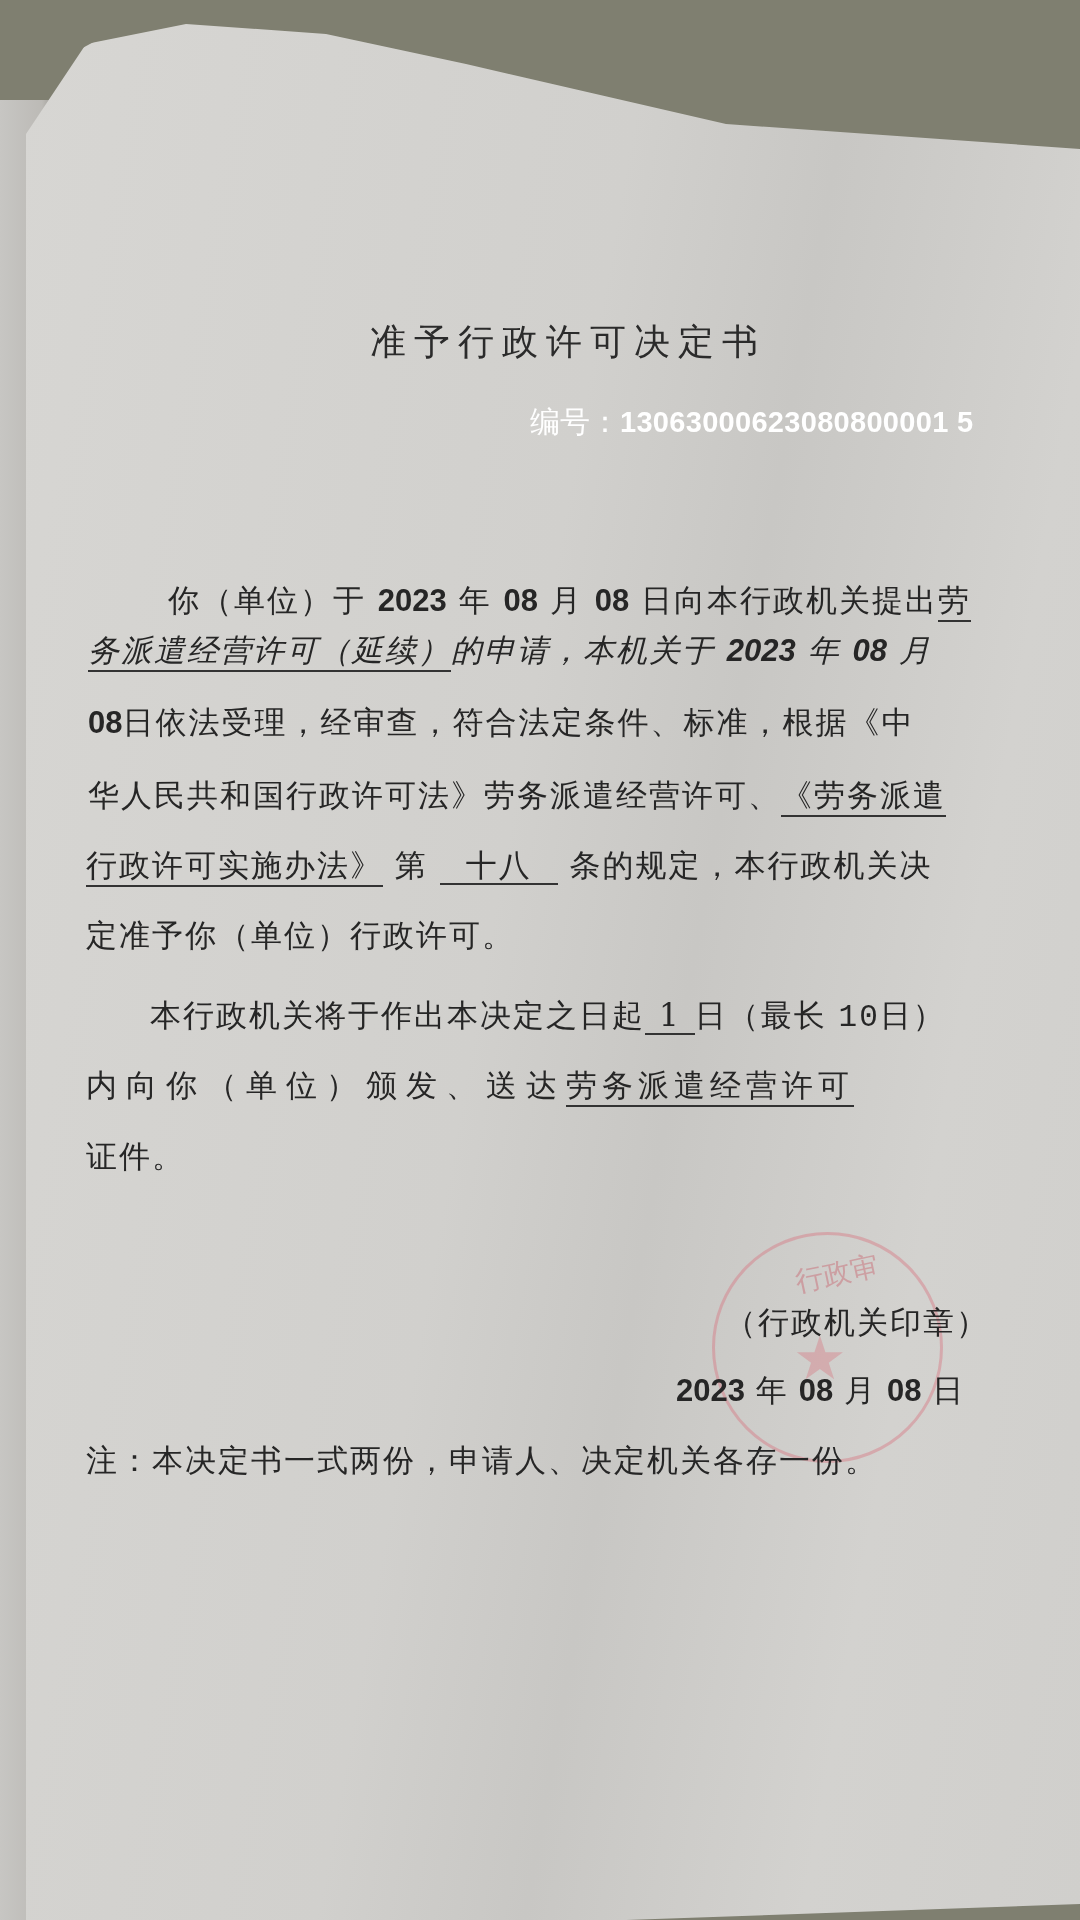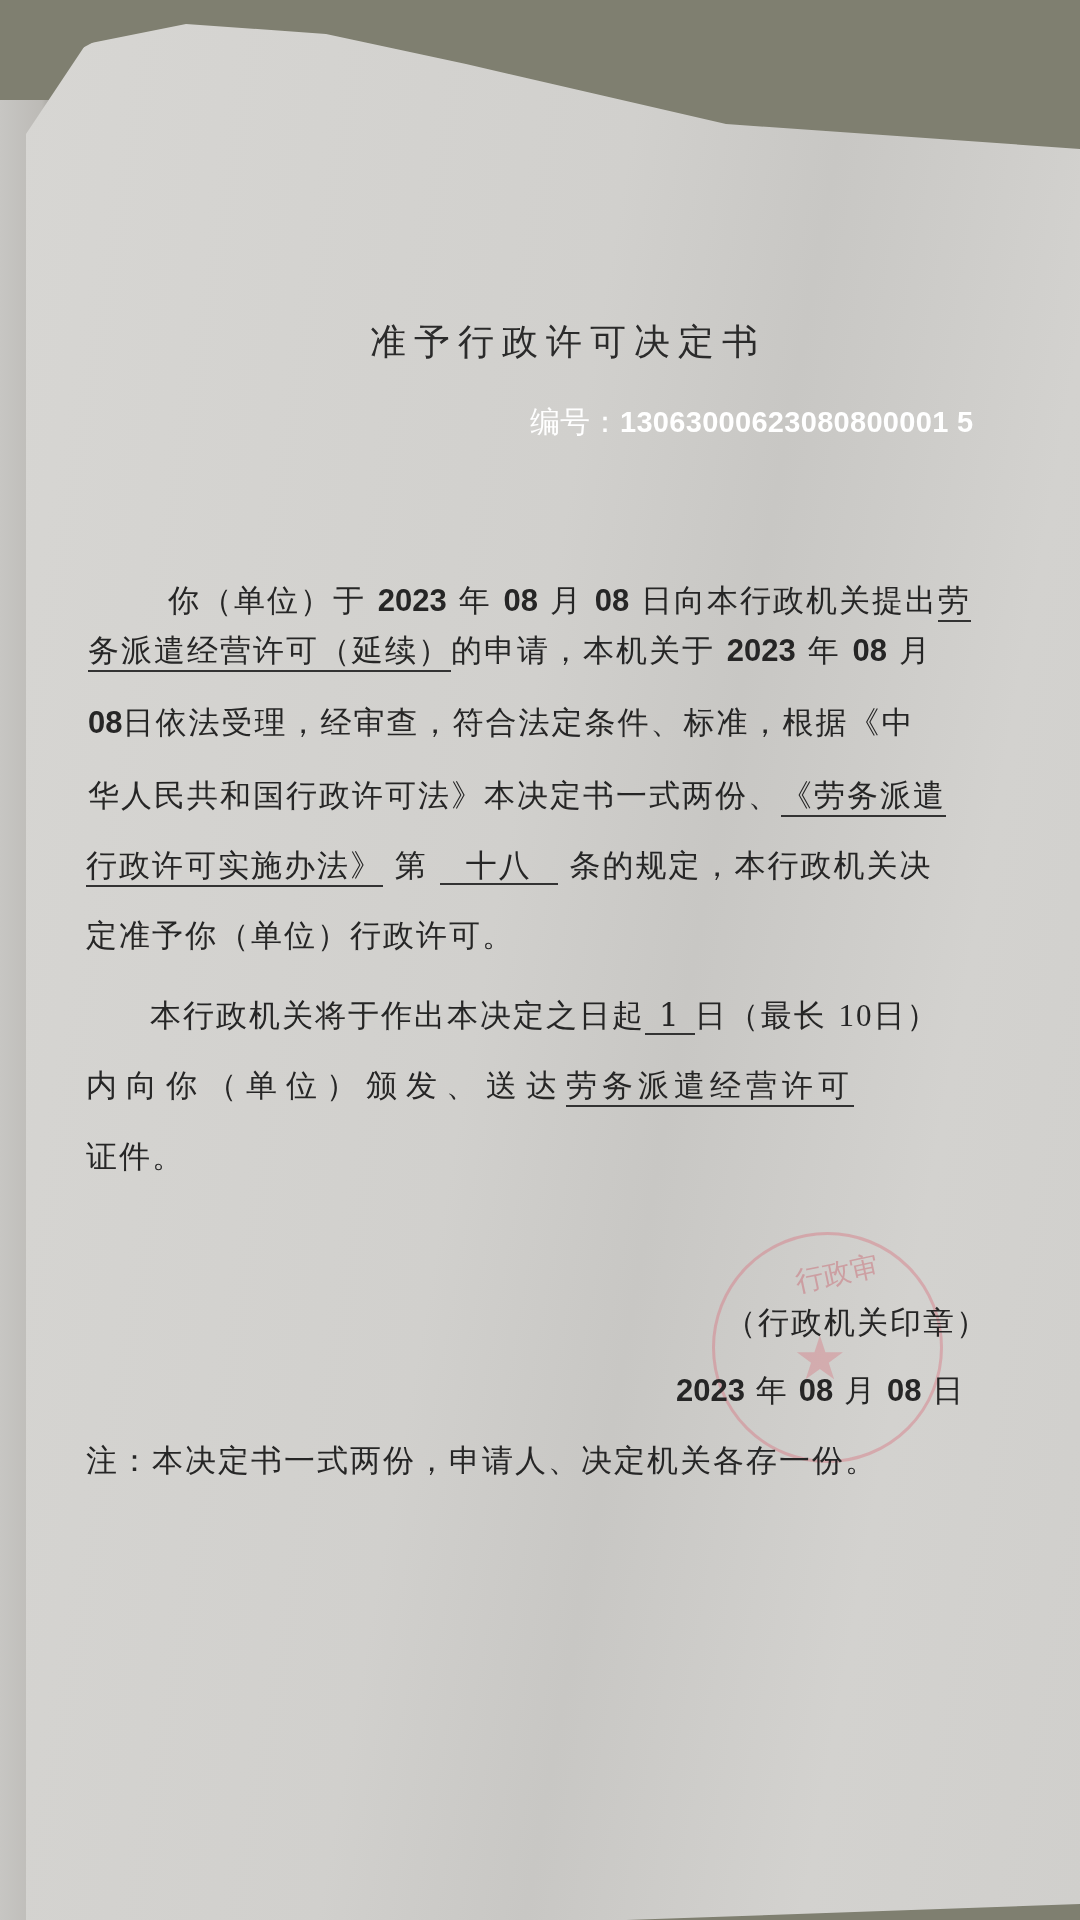--- a/index.html
+++ b/index.html
@@ -63,48 +63,48 @@
   <div class="line" style="left:168px;top:560px;margin-top:20px;">
     <span>你（单位）于</span>
     <b>2023</b>
     <span>年</span>
     <b>08</b>
     <span>月</span>
     <b>08</b>
     <span>日向本行政机关提出</span><span class="u">劳</span>
   </div>
 
-  <div class="line" style="left:88px;top:630px;">
+  <div class="line" style="left:88px;top:630px;font-style:italic;">
     <span class="u">务派遣经营许可（延续）</span><span>的申请，本机关于</span>
     <b>2023</b>
     <span>年</span>
     <b>08</b>
     <span>月</span>
   </div>
 
   <div class="line" style="left:88px;top:702px;">
     <b>08</b><span>日依法受理，经审查，符合法定条件、标准，根据《中</span>
   </div>
 
   <div class="line" style="left:88px;top:775px;">
-    <span>华人民共和国行政许可法》本决定书一式两份、</span><span class="u">《劳务派遣</span>
+    <span>华人民共和国行政许可法》劳务派遣经营许可、</span><span class="u">《劳务派遣</span>
   </div>
 
   <div class="line" style="left:86px;top:845px;">
     <span class="u">行政许可实施办法》</span>
     <span>第</span>
     <span class="u" style="padding:0 26px;">十八</span>
     <span>条的规定，本行政机关决</span>
   </div>
 
   <div class="line" style="left:86px;top:915px;">定准予你（单位）行政许可。</div>
 
   <div class="line" style="left:150px;top:995px;">
     <span>本行政机关将于作出本决定之日起</span><span class="u" style="padding:0 14px;">1</span><span>日（最长</span>
-    <span style="font-family:Liberation Serif, serif;">10</span><span>日）</span>
+    <span style="font-family:Liberation Mono, monospace;">10</span><span>日）</span>
   </div>
 
   <div class="line" style="left:86px;top:1065px;letter-spacing:9px;">
     <span>内向你（单位）颁发、送达</span><span class="u" style="letter-spacing:5px;">劳务派遣经营许可</span>
   </div>
 
   <div class="line" style="left:86px;top:1136px;">证件。</div>
 
   <div class="stamp">
     <span class="stamp-text">行政审</span>

